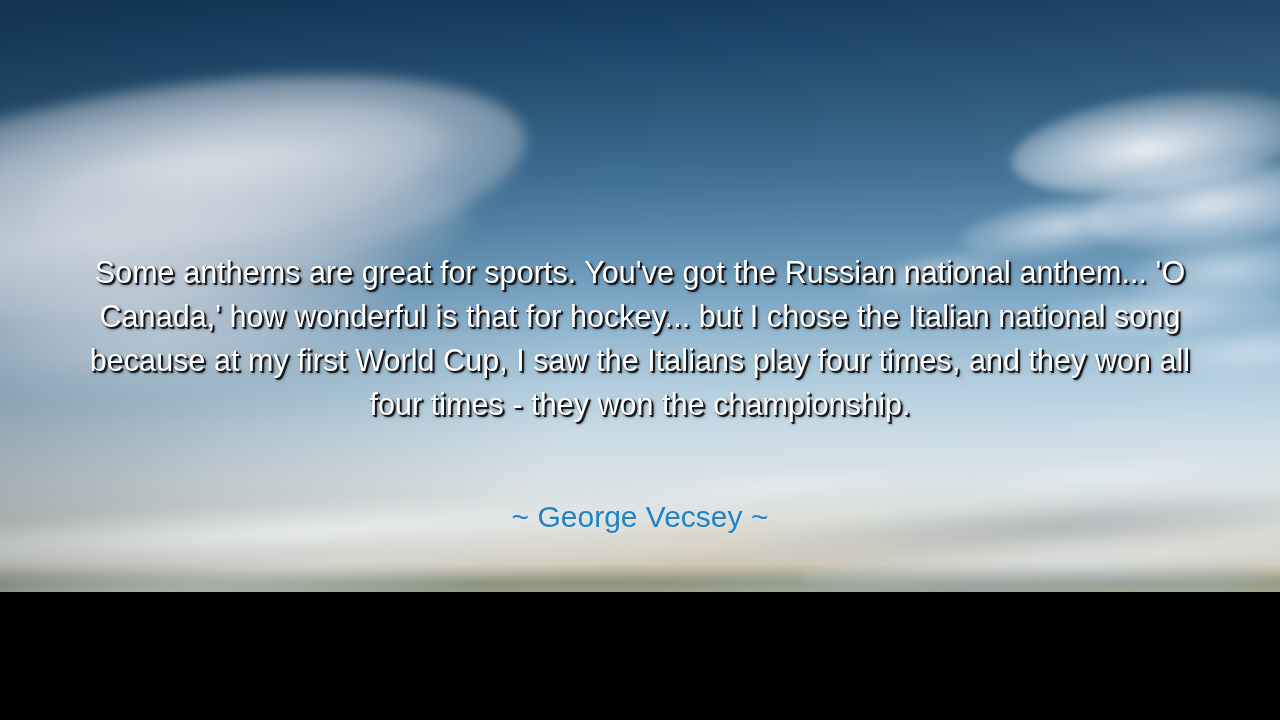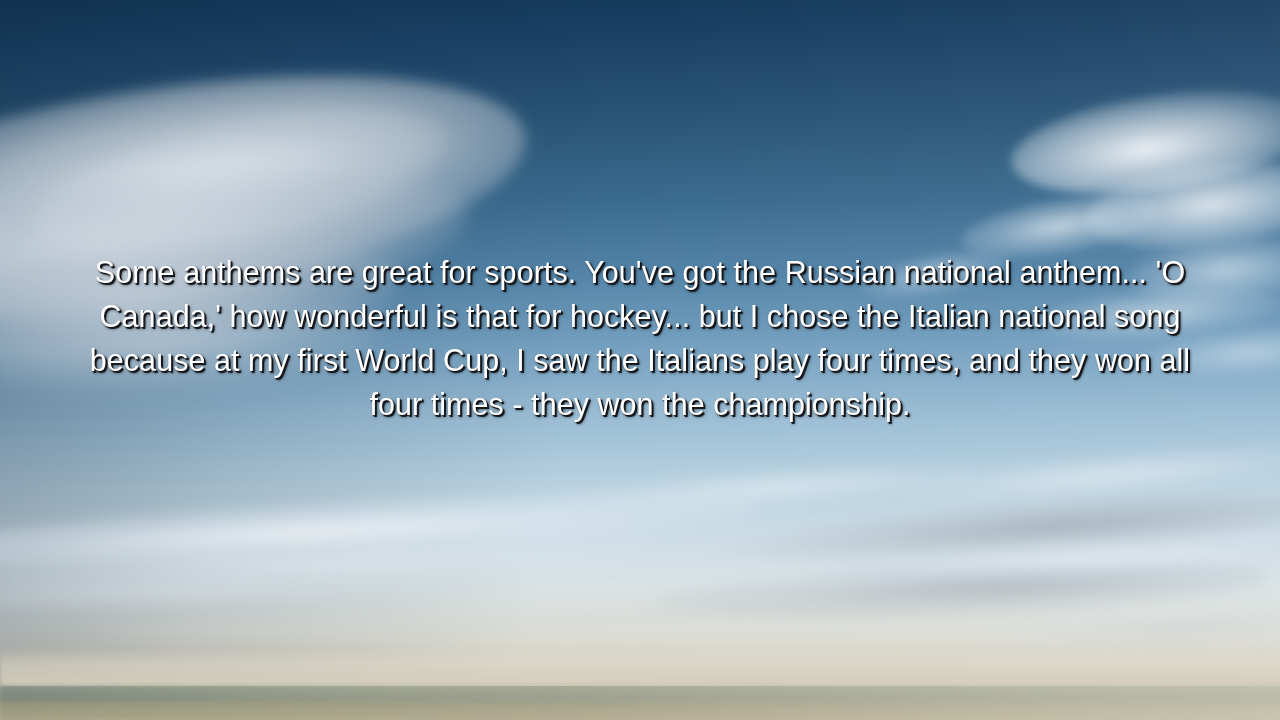--- a/index.html
+++ b/index.html
@@ -8,21 +8,21 @@
     padding: 0;
     background: #000;
   }
   body {
     font-family: "Liberation Sans", sans-serif;
   }
 
   #stage {
     position: relative;
     width: 1280px;
-    height: 720px;
+    height: 592px;
     overflow: hidden;
     background: #2a5070;
   }
 
   
   .sky-base {
     position: absolute;
     inset: 0;
     background:
       linear-gradient(to bottom,
@@ -420,14 +420,15 @@
   <div class="horizon-haze"></div>
   <div class="land"></div>
   <div class="land-tex-a"></div>
   <div class="land-tex-b"></div>
   <div class="land-haze"></div>
 
   <div class="quote-block">
     <p class="quote-text">Some anthems are great for sports. You've got the Russian national anthem... 'O Canada,' how wonderful is that for hockey... but I chose the Italian national song because at my first World Cup, I saw the Italians play four times, and they won all four times - they won the championship.</p>
   </div>
 
+  <p class="quote-author">~ George Vecsey ~</p>
 
 </div>
 
 </body></html>

